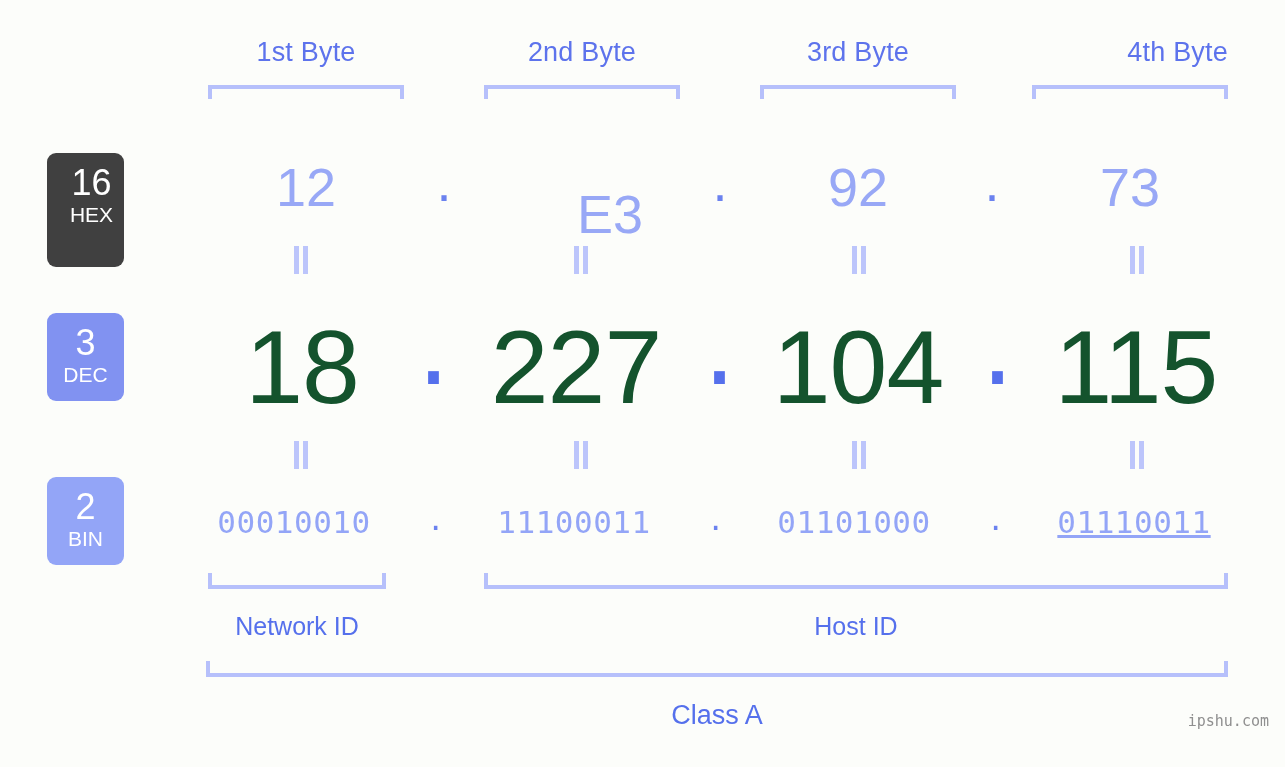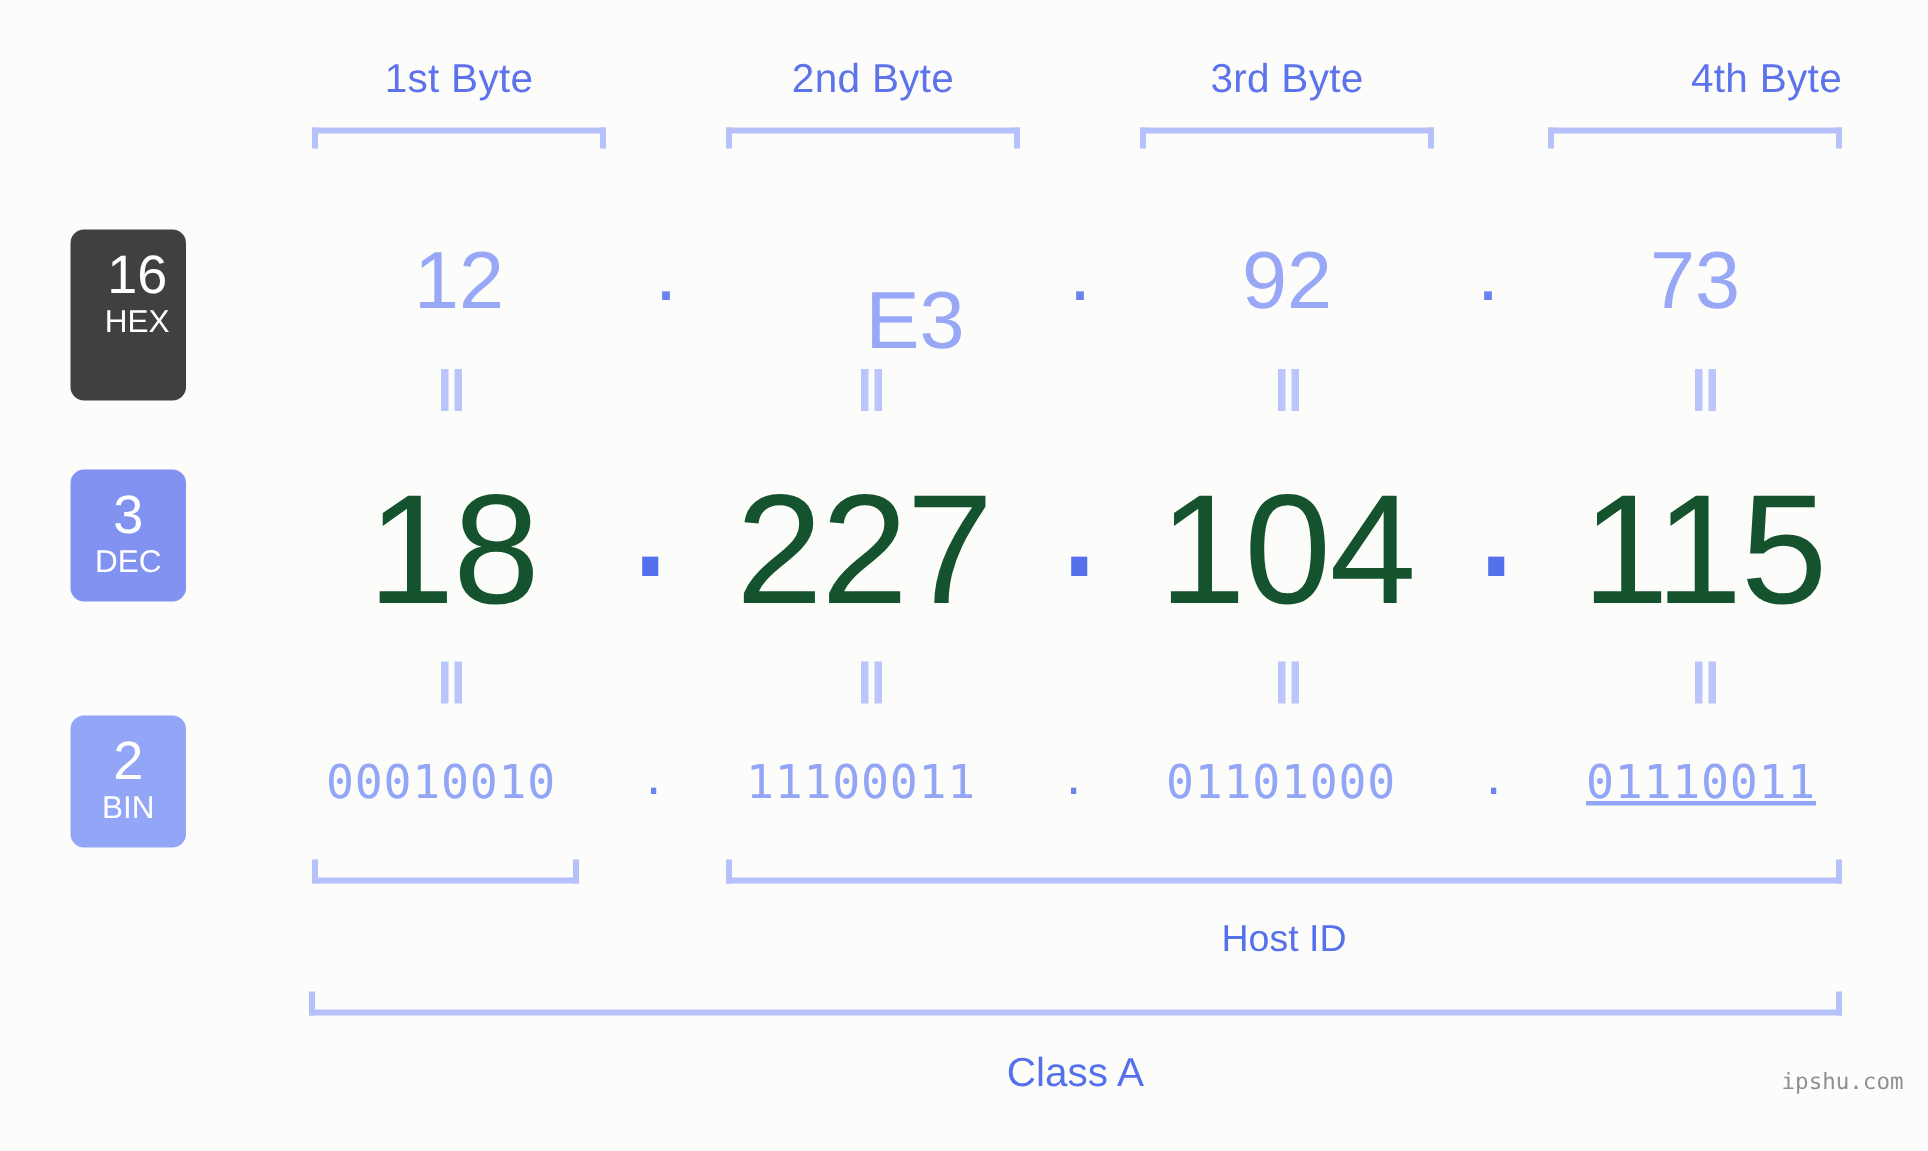--- a/index.html
+++ b/index.html
@@ -268,20 +268,21 @@
     <div class="val" style="left:196px;width:196px;">00010010</div>
     <div class="val dot" style="left:396px;width:80px;">.</div>
     <div class="val" style="left:476px;width:196px;">11100011</div>
     <div class="val dot" style="left:676px;width:80px;">.</div>
     <div class="val" style="left:756px;width:196px;">01101000</div>
     <div class="val dot" style="left:956px;width:80px;">.</div>
     <div class="val" style="left:1036px;width:196px;text-decoration:underline;">01110011</div>
   </div>
 
   <div class="id-bracket" style="left:208px;width:178px;"></div>
+  <div class="id-label" style="left:208px;width:178px;">Network ID</div>
 
   <div class="id-bracket" style="left:484px;width:744px;"></div>
   <div class="id-label" style="left:484px;width:744px;">Host ID</div>
 
   <div id="class-bracket"></div>
   <div id="class-label">Class A</div>
 
   <div id="watermark">ipshu.com</div>
 
 </div>

